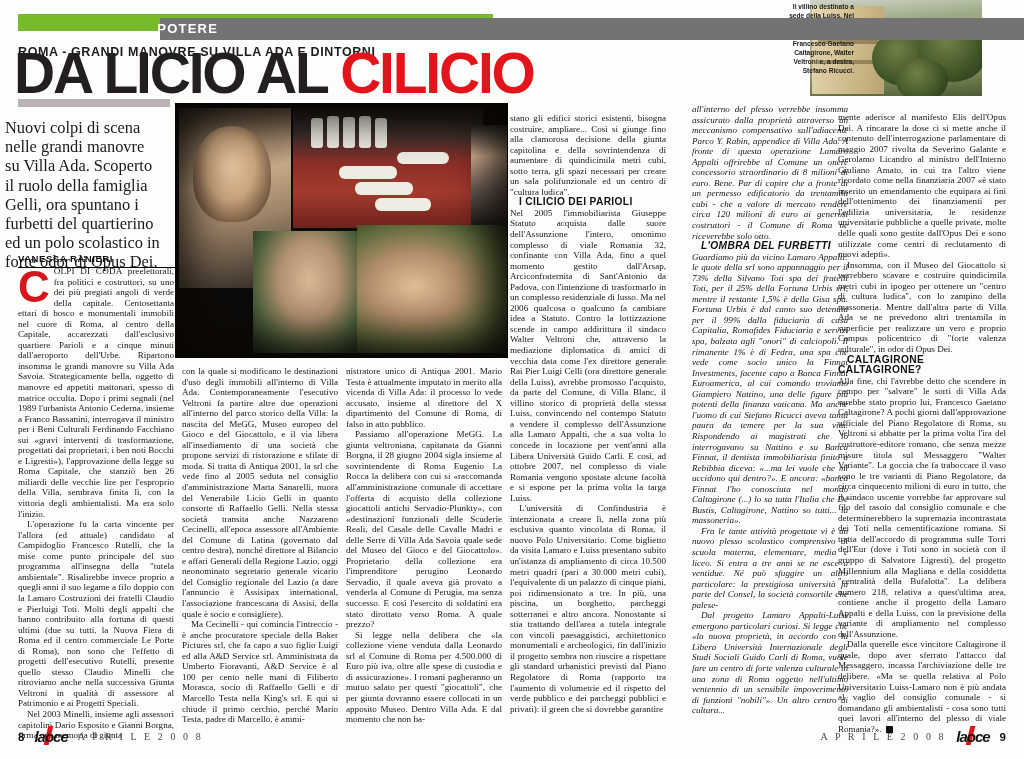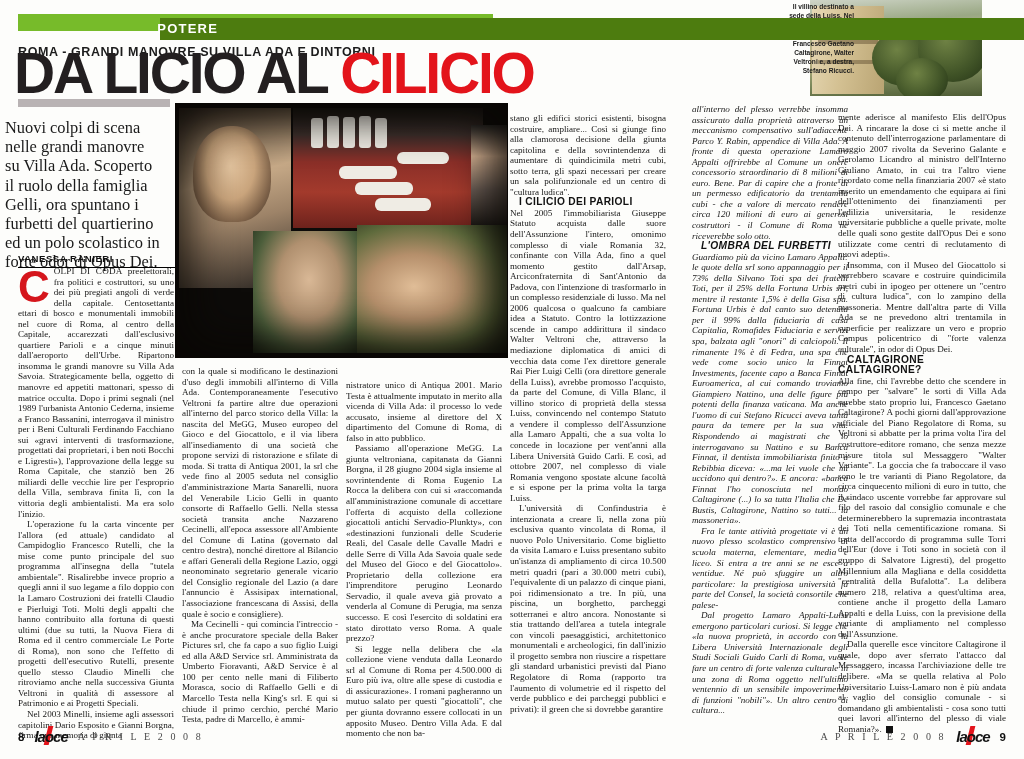--- a/index.html
+++ b/index.html
@@ -86,21 +86,21 @@
   .col { position:absolute;
          font-family:"Liberation Serif", serif;
          font-size:9.1px; line-height:10.55px;
          text-align:justify; color:#171717;
          -webkit-hyphens:auto; hyphens:auto; }
   .col p { margin:0; text-indent:9px; }
   .col p.noind { text-indent:0; }
 
   .c1 { left:18px;  top:266px; width:156px; height:452px; }
   .c2 { left:182px; top:366px; width:156px; height:352px; }
-  .c3 { left:346px; top:380px; width:156px; height:352px; }
+  .c3 { left:346px; top:366px; width:156px; height:352px; }
   .c4 { left:510px; top:113px; width:156px; height:614px; }
   .c5 { left:692px; top:104px; width:156px; height:614px;font-style:italic; }
   .c6 { left:838px; top:112px; width:168px; height:614px; }
 
   
   .dropcap {
     float:left; font-family:"Liberation Sans", sans-serif;
     font-weight:bold; font-size:44px; line-height:35px;
     color:#d5161c; padding:2px 4px 0 0; margin-top:1px;
   }
@@ -132,21 +132,21 @@
   .caption {
     position:absolute; left:2px; top:2px; width:66px;
     font-family:"Liberation Sans", sans-serif;
     font-weight:bold; font-size:6.6px; line-height:9.2px;
     text-align:right; color:#1b1b1b;
   }
 
   
   .potere-bar {
     position:absolute; left:160px; top:18px; width:864px; height:22px;
-    background:#4d7c0f;
+    background:#737373;
   }
   .potere-bar .label {
     position:absolute; right:806px; top:3px;
     font-family:"Liberation Sans", sans-serif;
     font-weight:bold; font-size:13px; letter-spacing:1.2px; color:#ffffff;
   }
 
   
   .folio { position:absolute; bottom:14px;
            font-family:"Liberation Serif", serif; }

